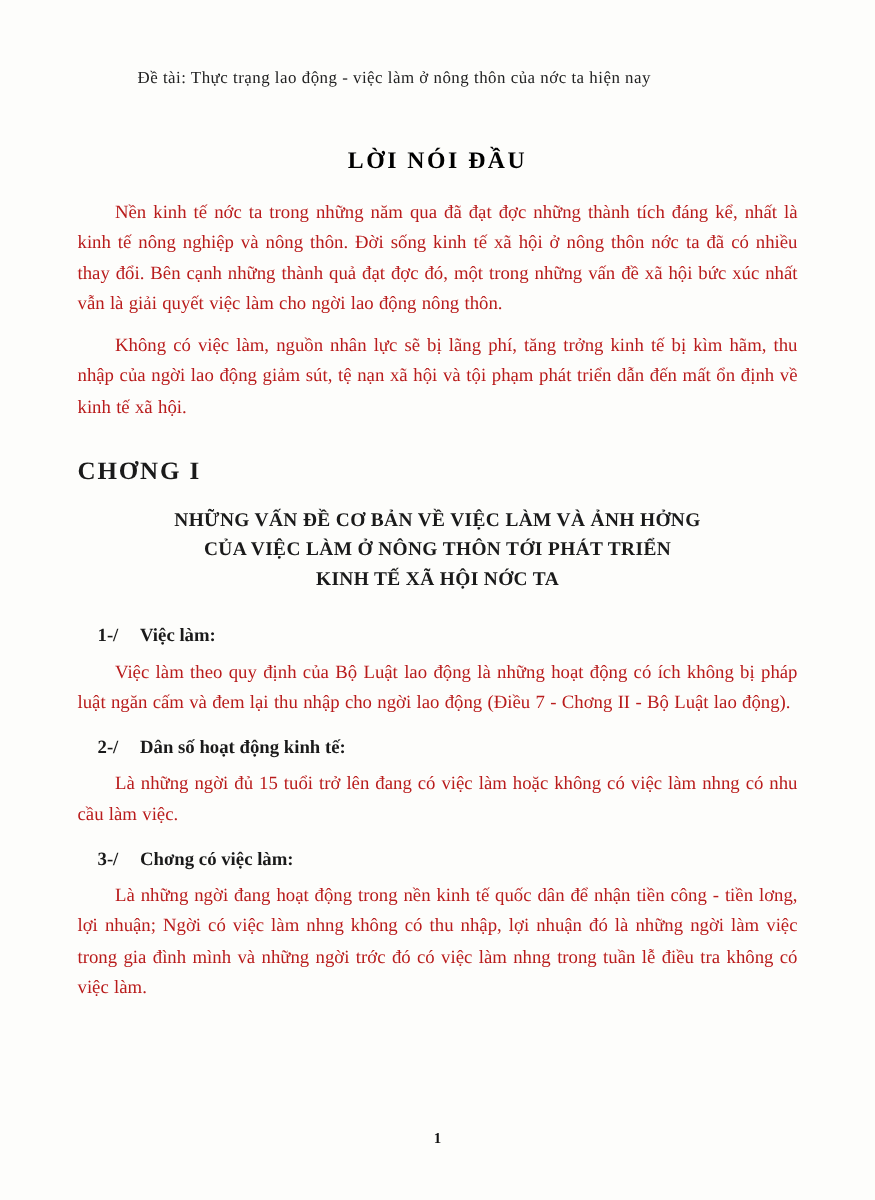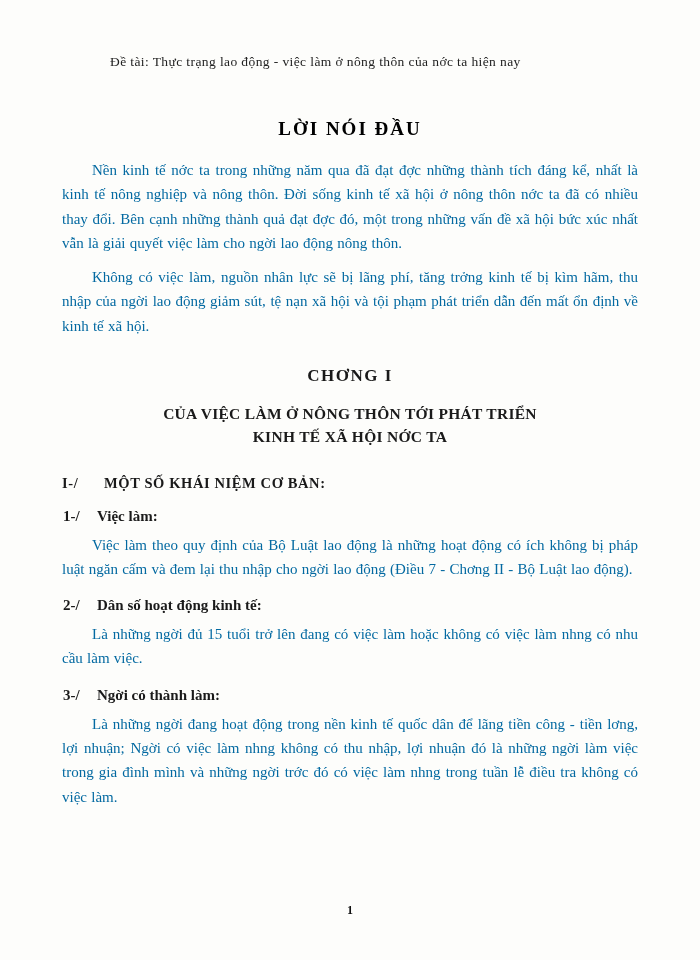--- a/index.html
+++ b/index.html
@@ -36,26 +36,25 @@
     letter-spacing: 2px;
     margin: 48px 0 18px 0;
     color: #000;
   }
   .para {
     font-size: 15px;
     line-height: 1.62;
     text-align: justify;
     text-indent: 30px;
     margin: 0 0 10px 0;
-    color: #0369a1;
+    color: #b91c1c;
     word-spacing: 0.5px;
   }
   .chapter-label {
-    text-align: center;
-    font-size: 17px;
+    font-size: 20px;
     font-weight: bold;
     letter-spacing: 1.5px;
     margin: 28px 0 16px 0;
   }
   .chapter-title {
     text-align: center;
     font-size: 15.5px;
     font-weight: bold;
     line-height: 1.5;
     letter-spacing: 0.3px;
@@ -70,21 +69,21 @@
     letter-spacing: 0.6px;
     margin: 18px 0 10px 0;
   }
   .section-heading .num {
     display: inline-block;
     min-width: 42px;
   }
   .sub-heading {
     font-size: 15px;
     font-weight: bold;
-    margin: 16px 0 8px 1px;
+    margin: 16px 0 8px 16px;
   }
   .sub-heading .num {
     display: inline-block;
     min-width: 34px;
   }
   .page-number {
     position: absolute;
     left: 0;
     right: 0;
     bottom: 42px;
@@ -102,38 +101,36 @@
   <div class="header-line">Đề tài: Thực trạng lao động - việc làm ở nông thôn của nớc  ta hiện nay</div>
 
   <div class="doc-title">LỜI NÓI ĐẦU</div>
 
   <p class="para">Nền kinh tế nớc  ta trong những năm qua đã đạt đợc  những thành tích đáng kể, nhất là kinh tế nông nghiệp và nông thôn. Đời sống kinh tế xã hội ở nông thôn nớc  ta đã có nhiều thay đổi. Bên cạnh những thành quả đạt đợc đó, một trong những vấn đề xã hội bức xúc nhất vẫn là giải quyết việc làm cho ngời  lao động nông thôn.</p>
   <p class="para">Không có việc làm, nguồn nhân lực sẽ bị lãng phí, tăng trởng  kinh tế bị kìm hãm, thu nhập của ngời  lao động giảm sút, tệ nạn xã hội và tội phạm phát triển dẫn đến mất ổn định về kinh tế xã hội.</p>
 
   <div class="chapter-label">CHƠNG   I</div>
 
   <div class="chapter-title">
+    <div>NHỮNG VẤN ĐỀ CƠ BẢN VỀ VIỆC LÀM VÀ ẢNH HỞNG</div>
     <div>CỦA VIỆC LÀM Ở NÔNG THÔN TỚI PHÁT TRIỂN</div>
     <div>KINH TẾ XÃ HỘI NỚC   TA</div>
   </div>
 
-  <div class="section-heading">
-    <span class="num">I-/</span><span>MỘT SỐ KHÁI NIỆM CƠ BẢN:</span>
-  </div>
 
   <div class="sub-heading">
     <span class="num">1-/</span><span>Việc làm:</span>
   </div>
   <p class="para">Việc làm theo quy định của Bộ Luật lao động là những hoạt động có ích không bị pháp luật ngăn cấm và đem lại thu nhập cho ngời  lao động (Điều 7 - Chơng   II - Bộ Luật lao động).</p>
 
   <div class="sub-heading">
     <span class="num">2-/</span><span>Dân số hoạt động kinh tế:</span>
   </div>
   <p class="para">Là những ngời  đủ 15 tuổi trở lên đang có việc làm hoặc không có việc làm nhng  có nhu cầu làm việc.</p>
 
   <div class="sub-heading">
-    <span class="num">3-/</span><span>Ngời  có thành làm:</span>
+    <span class="num">3-/</span><span>Chơng  có việc làm:</span>
   </div>
-  <p class="para">Là những ngời  đang hoạt động trong nền kinh tế quốc dân để lãng tiền công - tiền lơng,  lợi nhuận; Ngời  có việc làm nhng  không có thu nhập, lợi nhuận đó là những ngời  làm việc trong gia đình mình và những ngời  trớc đó có việc làm nhng  trong tuần lễ điều tra không có việc làm.</p>
+  <p class="para">Là những ngời  đang hoạt động trong nền kinh tế quốc dân để nhận tiền công - tiền lơng,  lợi nhuận; Ngời  có việc làm nhng  không có thu nhập, lợi nhuận đó là những ngời  làm việc trong gia đình mình và những ngời  trớc đó có việc làm nhng  trong tuần lễ điều tra không có việc làm.</p>
 
   <div class="page-number">1</div>
 
 </div>
 
 </body></html>

